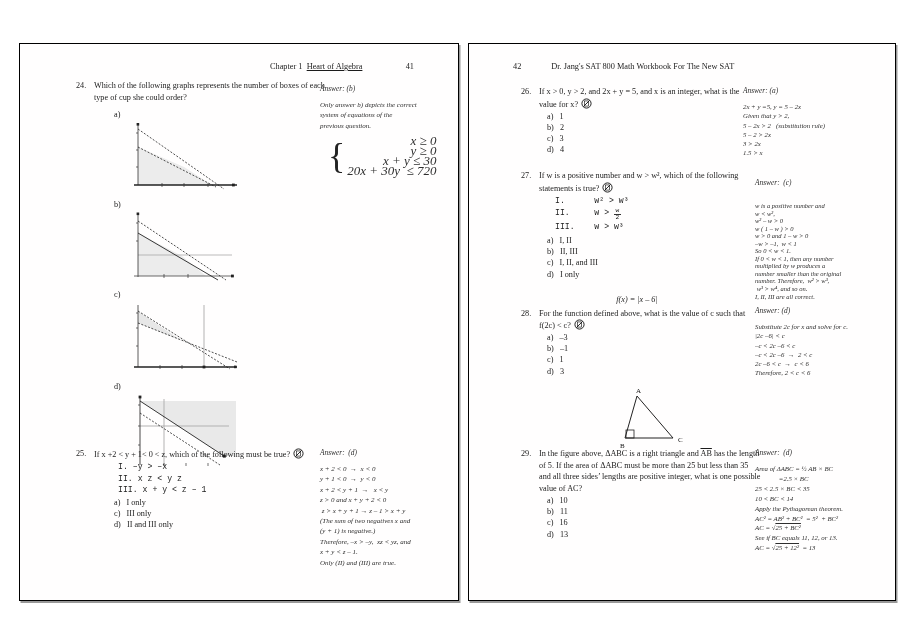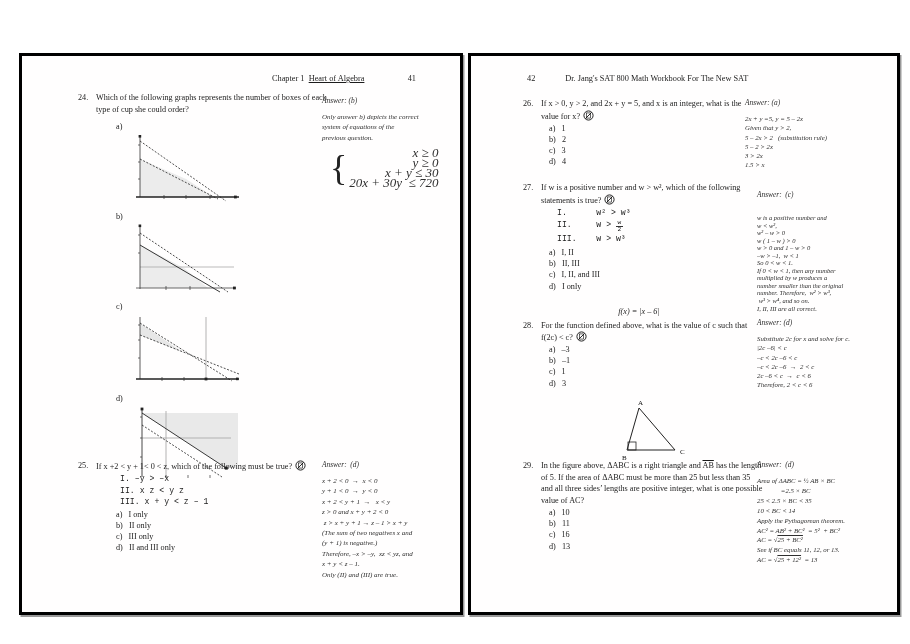--- a/index.html
+++ b/index.html
@@ -1,30 +1,30 @@
 <!DOCTYPE html>
 <html><head>
 <meta charset="utf-8">
 <style>
   html,body{margin:0;padding:0;}
   body{
     width:910px;height:644px;position:relative;background:#ffffff;
     font-family:"Liberation Serif","DejaVu Serif",serif;color:#1c1c1c;
     overflow:hidden;
   }
-  .page{position:absolute;background:#fffefe;border:3px solid #000000;
-        box-shadow:1.5px 2px 0 rgba(70,70,70,.55);margin-top:10px;}
+  .page{position:absolute;background:#fffefe;border:1px solid #000000;
+        box-shadow:1.5px 2px 0 rgba(70,70,70,.55);}
   #page-left{left:19px;top:43px;width:438px;height:556px;}
   #page-right{left:468px;top:43px;width:426px;height:556px;}
 
   .hdr{position:absolute;top:18px;font-size:8.3px;white-space:nowrap;}
   #lp-hdr{left:250px;width:144px;display:flex;}
   #lp-hdr .pgnum{margin-left:auto;}
   .u{text-decoration:underline;text-underline-offset:1px;}
-  #rp-hdr{left:56px;display:flex;justify-content:space-between;}
+  #rp-hdr{left:44px;display:flex;justify-content:space-between;}
   #rp-hdr .booktitle{margin-left:30px;}
 
   .qblock{position:absolute;font-size:8.2px;line-height:11.5px;}
   .qrow{display:flex;}
   .qnum{width:18px;flex:none;}
   .qtext{flex:1;}
   .opts{margin-top:1px;}
   .opt{white-space:pre;line-height:11.2px;}
   .items{margin-top:1px;font-family:Liberation Mono, monospace;}
   .item{white-space:pre;line-height:11.6px;}
@@ -164,21 +164,20 @@
             </svg></span>
       </span>
     </div>
     <div class="items" style="margin-left:42px;">
         <div class="item">I. –y &gt; –x</div>
         <div class="item">II. x z &lt; y z</div>
         <div class="item">III. x + y &lt; z – 1</div>
       </div>
     <div class="opts" style="margin-left:38px;">
         <div class="opt">a)   I only</div>
-        <div class="opt">b)   II only</div>
         <div class="opt">c)   III only</div>
         <div class="opt">d)   II and III only</div>
       </div>
   </div>
 
   <div class="ans" style="top:40px;left:300px;width:134px;">
     <div class="atitle">Answer: (b)</div>
     <div>
         <div class="ln">Only answer b) depicts the correct</div>
         <div class="ln">system of equations of the</div>

